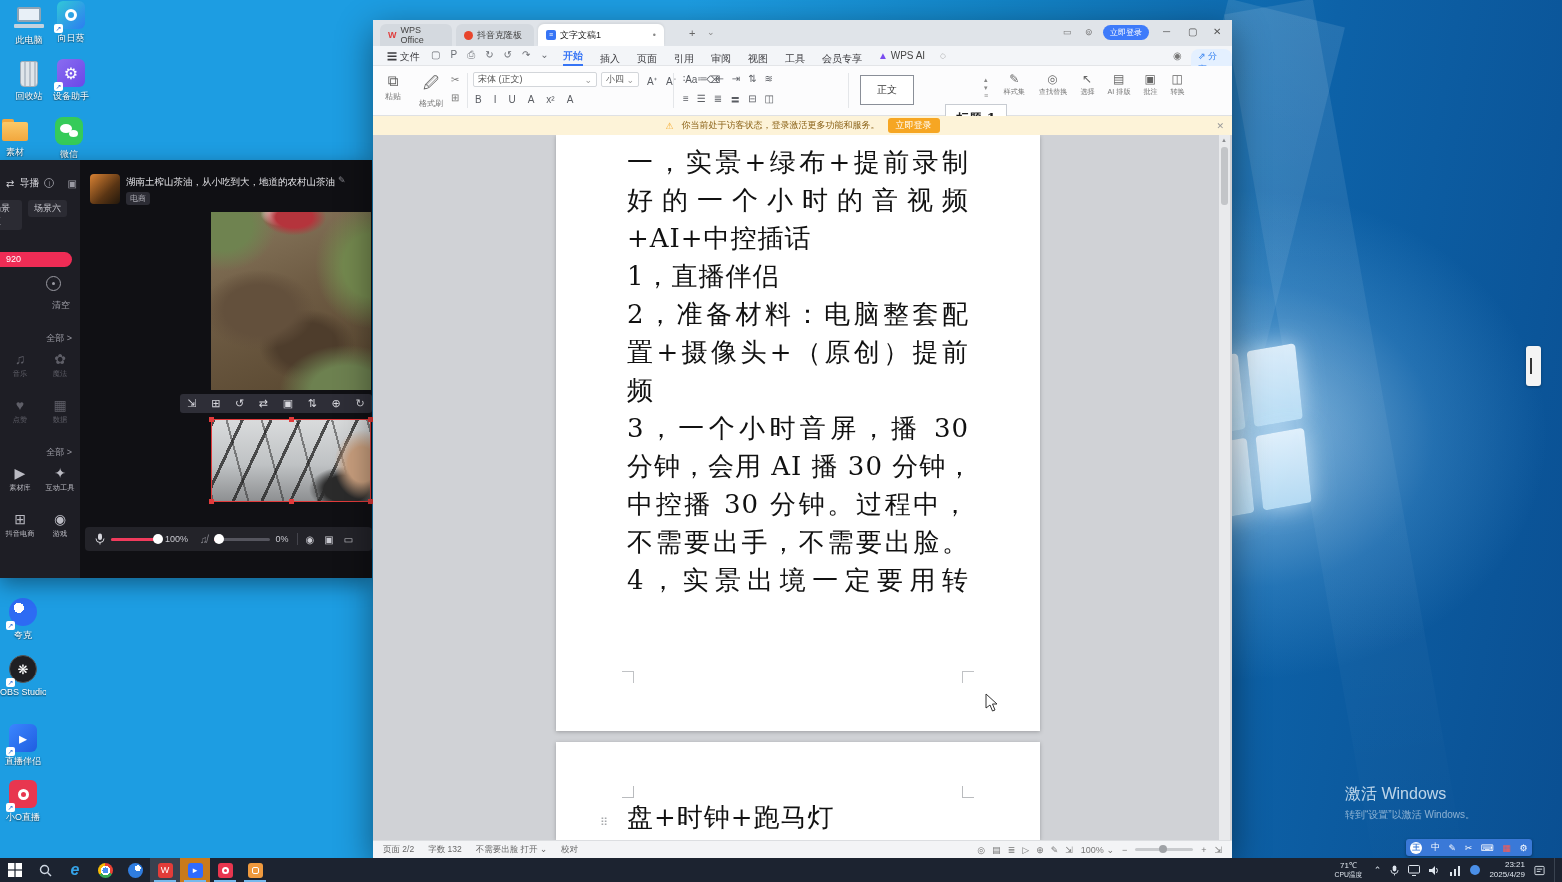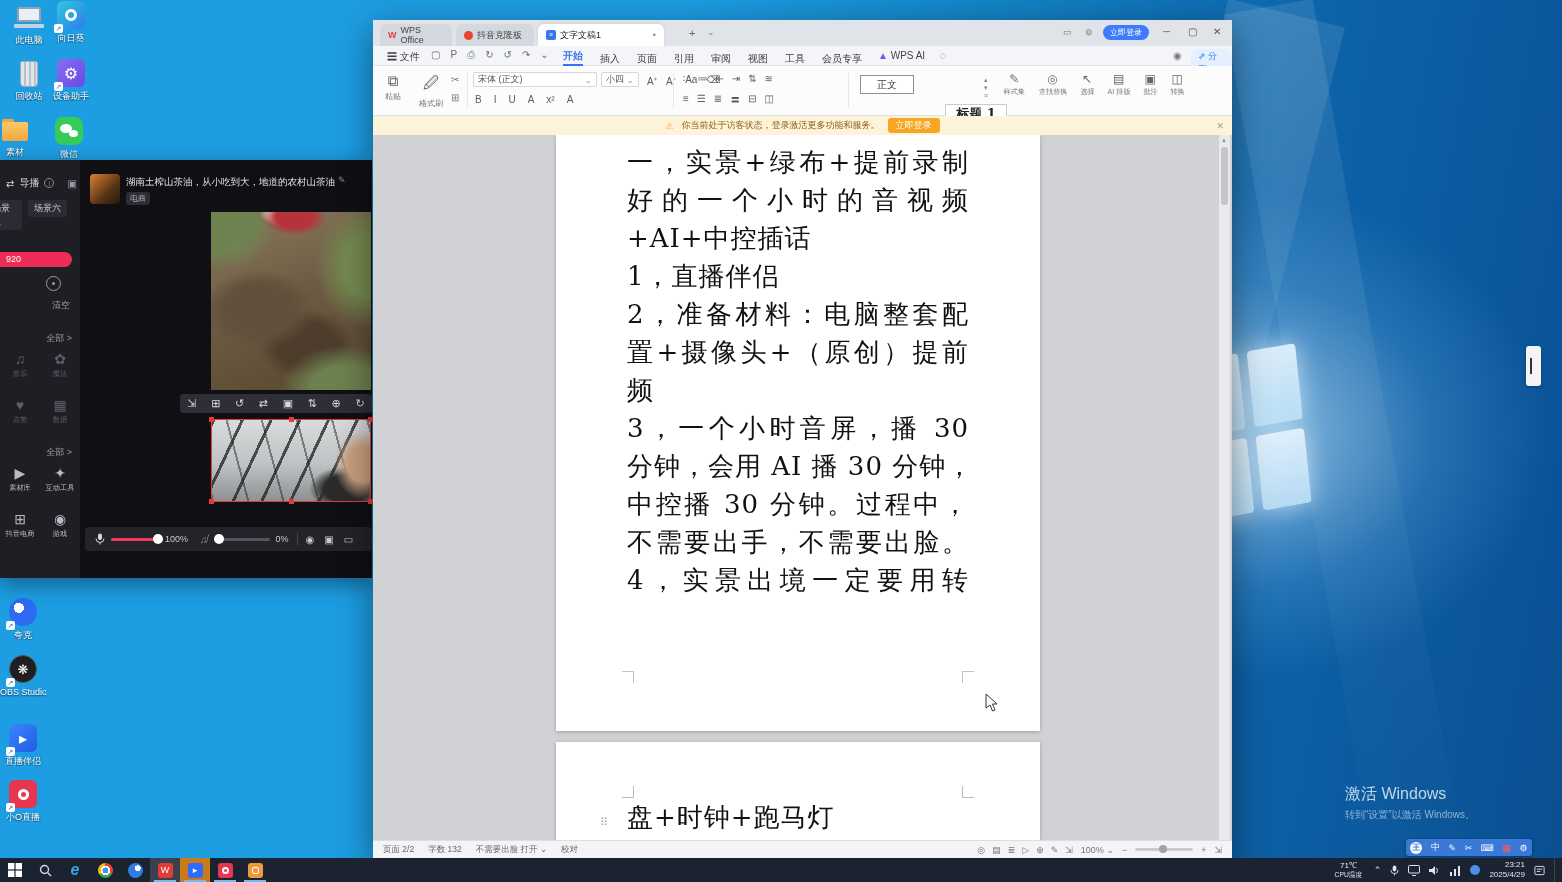--- a/index.html
+++ b/index.html
@@ -64,21 +64,21 @@
   .menubar{position:relative;height:20px;background:#f3f5f8;border-bottom:1px solid #e3e5e8;}
   .mtabs{position:absolute;left:190px;top:0;height:20px;display:flex;gap:17px;align-items:flex-end;font-size:10px;color:#3b3b3f;}
   .mtabs span{cursor:pointer;white-space:nowrap;}
   .mtabs span:first-child{color:#3674f5;font-weight:bold;border-bottom:2px solid #3674f5;padding-bottom:1px;}
   .ribbon{position:relative;height:50px;background:#fcfcfd;border-bottom:1px solid #dfe1e4;color:#555;}
   .rdiv{position:absolute;top:7px;bottom:7px;width:1px;background:#e4e6e9;}
   .rlbl{font-size:8px;color:#777;text-align:center;}
   .fbox{position:absolute;border:1px solid #d3d6da;background:#fff;border-radius:2px;font-size:9px;color:#555;display:flex;align-items:center;justify-content:space-between;padding:0 4px;height:15px;}
   .gl{display:inline-block;text-align:center;cursor:pointer;}
   .glrow{position:absolute;display:flex;gap:9px;font-size:10px;color:#5a5d63;}
-  .stybox{position:absolute;top:9px;height:19px;border:1px solid #c8ccd2;background:#fff;display:flex;align-items:center;justify-content:center;}
+  .stybox{position:absolute;top:9px;height:30px;border:1px solid #c8ccd2;background:#fff;display:flex;align-items:center;justify-content:center;}
   .tools{position:absolute;left:630px;top:5px;display:flex;gap:12px;}
   .tools .tl{text-align:center;color:#666;cursor:pointer;}
   .tools .tl .g{font-size:12px;display:block;line-height:16px;}
   .tools .tl .l{font-size:7.5px;display:block;transform:scale(.95);white-space:nowrap;color:#777;}
   .notice{position:relative;height:19px;background:#fdf3d8;display:flex;align-items:center;justify-content:center;gap:8px;font-size:9px;color:#8a6116;}
   .nbtn{background:#f6a623;color:#fff;border-radius:3px;padding:1px 8px;font-size:9px;cursor:pointer;}
   .docarea{position:relative;height:705px;background:#d0d2d6;overflow:hidden;}
   .page{position:absolute;left:183px;width:484px;background:#fff;box-shadow:0 1px 4px rgba(0,0,0,.25);}
   .dl{font-family:"DejaVu Serif","Liberation Serif",serif;font-weight:400;font-size:26px;line-height:38px;color:#111;letter-spacing:1px;white-space:nowrap;text-align:justify;text-align-last:justify;}
   .dl.end{text-align-last:left;}

